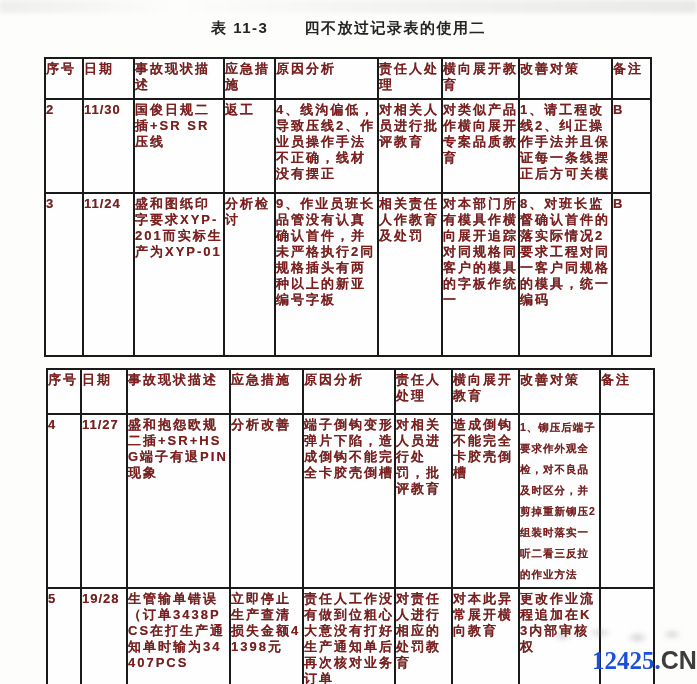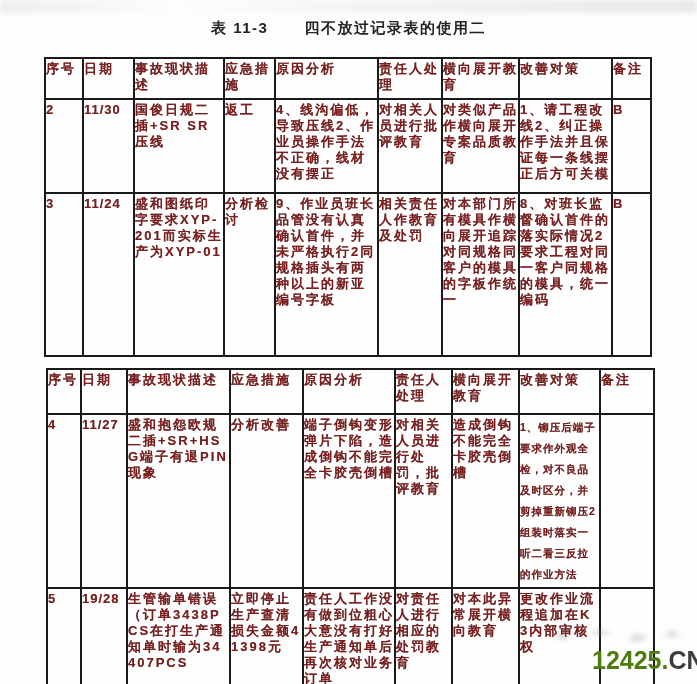--- a/index.html
+++ b/index.html
@@ -51,21 +51,21 @@
     text-shadow:0 0 .5px rgba(20,20,20,.55);
   }
   td.sm { font-size:10.5px; line-height:21px; letter-spacing:1px; }
   td.num { letter-spacing:1px; }
 
   .watermark {
     position:absolute; left:592px; top:646px;
     font-size:25px; font-weight:bold; letter-spacing:0;
     white-space:nowrap;
   }
-  .wm-num, .wm-dot { color:#4d7c0f; }
+  .wm-num, .wm-dot { color:#1d4ed8;font-family:Liberation Serif, serif; }
   .wm-suffix { color:#3d3d3d; }
 </style>
 </head>
 <body>
 
 <div class="page">
 
   <div class="scan-top"></div>
 
   <div class="doc-title">

